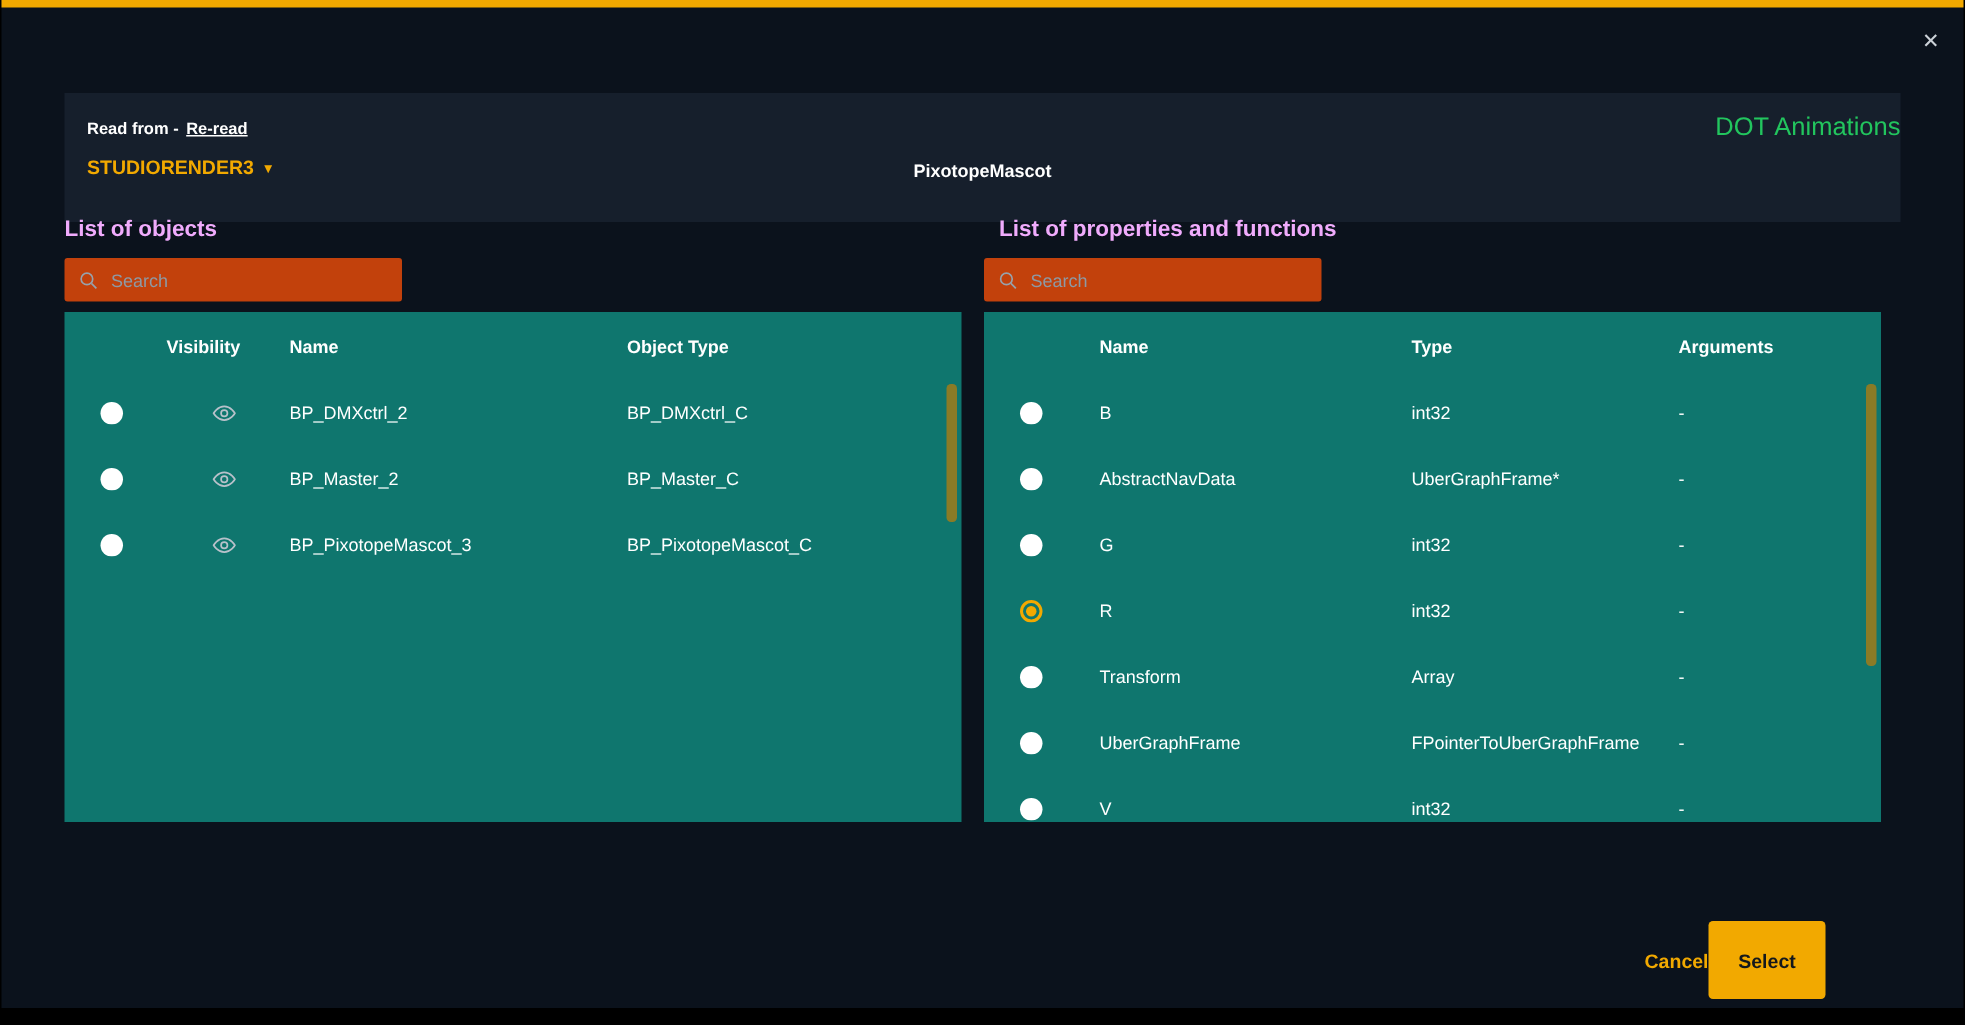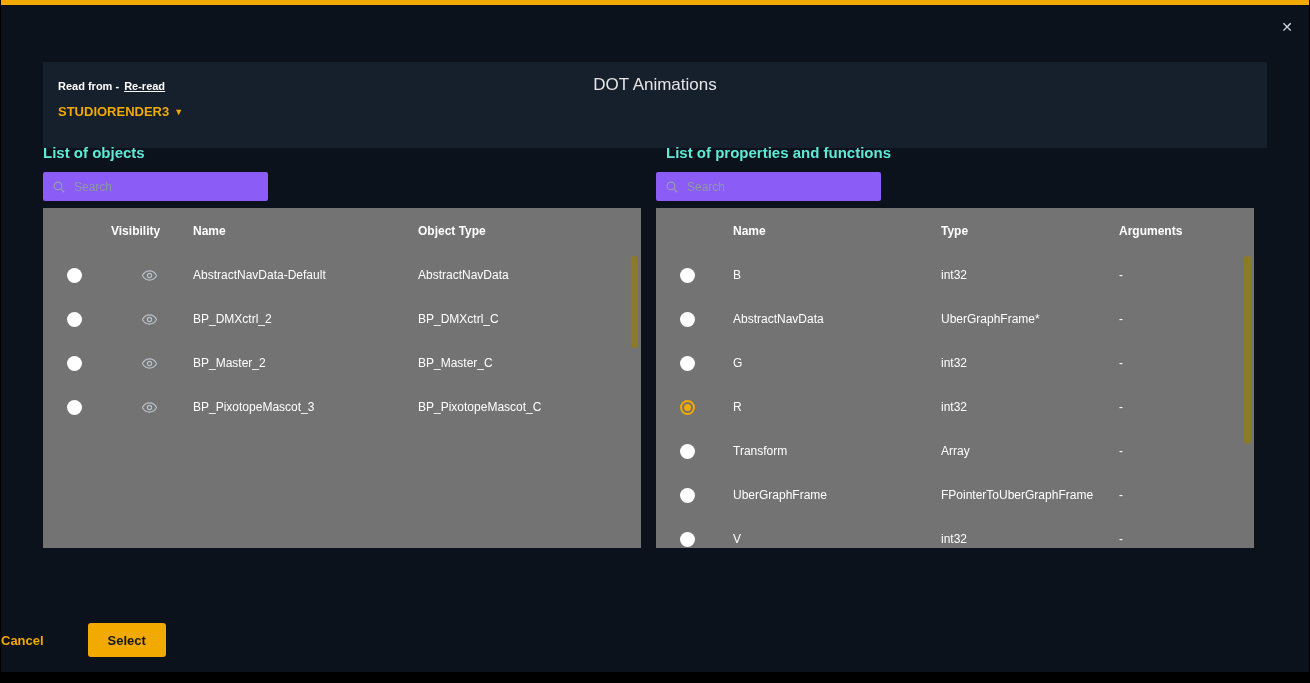--- a/index.html
+++ b/index.html
@@ -9,39 +9,39 @@
   .app{position:absolute;top:0;left:1px;width:1308px;height:672px;background:#0b121c;}
   .topbar{position:absolute;top:0;left:0;right:0;height:5px;background:var(--accent);}
   .close-btn{position:absolute;top:20px;right:16px;font-size:14px;color:#ccd2d8;cursor:pointer;line-height:1;}
 
   
   .band{position:absolute;left:42px;right:42px;top:62px;height:86px;background:#161f2c;}
   .read-from{position:absolute;left:15px;top:18px;font-size:11px;font-weight:bold;color:#fff;}
   .reread{text-decoration:underline;margin-left:5px;cursor:pointer;}
   .source{position:absolute;left:15px;top:42px;font-size:13px;font-weight:bold;color:var(--accent);cursor:pointer;}
   .source .caret{font-size:9px;margin-left:5px;vertical-align:1px;}
-  .band-title{position:absolute;left:0;right:0;top:13px;text-align:center;font-size:17px;color:#e5e5e5;}
+  .band-title{position:absolute;left:0;right:0;top:13px;text-align:right;font-size:17px;color:#22c55e;}
   .band-sub{position:absolute;left:0;right:0;top:45px;text-align:center;font-size:12px;font-weight:bold;color:#fff;}
 
   
-  .sec-title{position:absolute;top:144px;font-size:15px;font-weight:bold;color:#5eead4;}
+  .sec-title{position:absolute;top:144px;font-size:15px;font-weight:bold;color:#f0abfc;}
   .sec-title.left{left:42px;}
   .sec-title.right{left:655px;margin-left:10px;}
 
   
-  .search{position:absolute;top:172px;width:225px;height:29px;background:#8b5cf6;border-radius:2px;
+  .search{position:absolute;top:172px;width:225px;height:29px;background:#c2410c;border-radius:2px;
     display:flex;align-items:center;padding:0 9px;gap:8px;}
   .search.left{left:42px;}
   .search.right{left:655px;}
   .search input{flex:1;background:transparent;border:none;outline:none;color:#e8ecf0;font-size:12px;
     font-family:"Liberation Sans",sans-serif;}
   .search input::placeholder{color:#8e99a4;}
 
   
-  .panel{position:absolute;top:208px;width:598px;height:340px;background:#737373;overflow:hidden;}
+  .panel{position:absolute;top:208px;width:598px;height:340px;background:#0f766e;overflow:hidden;}
   .panel.left{left:42px;}
   .panel.right{left:655px;}
   .thead,.trow{display:grid;align-items:center;height:44px;font-size:12px;}
   .thead{height:45px;font-weight:bold;}
   .grid-obj{grid-template-columns:62px 88px 225px 1fr;}
   .grid-prop{grid-template-columns:62px 208px 178px 1fr;}
   .cell{overflow:hidden;white-space:nowrap;}
   .cell.pad{padding-left:15px;}
   .cell.vis-head{padding-left:6px;}
   .cell.center{display:flex;justify-content:center;}
@@ -57,40 +57,41 @@
   .eye svg .slash{display:none;}
   .eye.off svg .slash{display:block;}
 
   
   .scroll-thumb{position:absolute;right:3px;width:7px;border-radius:3px;background:#8a7b26;cursor:pointer;}
   .scroll-thumb.obj{top:48px;height:92px;}
   .scroll-thumb.prop{top:48px;height:188px;}
 
   
   .footer{position:absolute;top:623px;left:0;right:92px;height:34px;
-    display:flex;justify-content:flex-start;align-items:center;gap:44px;}
+    display:flex;justify-content:flex-end;align-items:center;}
   .cancel{color:var(--accent);font-weight:bold;font-size:13px;cursor:pointer;}
-  .select-btn{width:78px;height:34px;background:var(--accent);color:#14181c;font-weight:bold;font-size:13px;
+  .select-btn{width:78px;height:52px;background:var(--accent);color:#14181c;font-weight:bold;font-size:13px;
     border:none;border-radius:3px;cursor:pointer;font-family:"Liberation Sans",sans-serif;}
 </style>
 </head>
 <body>
 
 <div class="app">
   <div class="topbar"></div>
   <div class="close-btn">✕</div>
 
   <div class="band">
     <div class="read-from">
       <span>Read from -</span><span class="reread">Re-read</span>
     </div>
     <div class="source">
       <span>STUDIORENDER3</span><span class="caret">▼</span>
     </div>
     <div class="band-title">DOT Animations</div>
+    <div class="band-sub">PixotopeMascot</div>
   </div>
 
   <div class="sec-title left">List of objects</div>
   <div class="sec-title right">List of properties and functions</div>
 
   <div class="search left">
     <span class="eye" style="color:#97a2ad">
       <svg viewBox="0 0 20 20" width="14" height="14">
           <circle cx="8.5" cy="8.5" r="5.5" fill="none" stroke="currentColor" stroke-width="1.6"></circle>
           <line x1="12.8" y1="12.8" x2="17.5" y2="17.5" stroke="currentColor" stroke-width="1.6"></line>
@@ -122,68 +123,52 @@
         </div>
       <div class="cell center">
           <span class="eye">
             <svg viewBox="0 0 24 24" width="17" height="17">
               <path d="M2 12s3.5-6.5 10-6.5S22 12 22 12s-3.5 6.5-10 6.5S2 12 2 12z" fill="none" stroke="currentColor" stroke-width="1.6"></path>
               <circle cx="12" cy="12" r="3" fill="none" stroke="currentColor" stroke-width="1.6"></circle>
               <line class="slash" x1="5" y1="20" x2="19" y2="4" stroke="currentColor" stroke-width="1.6"></line>
             </svg>
           </span>
         </div>
-      <div class="cell">AbstractNavData-Default</div>
-      <div class="cell">AbstractNavData</div>
+      <div class="cell">BP_DMXctrl_2</div>
+      <div class="cell">BP_DMXctrl_C</div>
     </div>
     <div class="trow grid-obj">
       <div class="cell">
           <span class="radio"></span>
         </div>
       <div class="cell center">
           <span class="eye">
             <svg viewBox="0 0 24 24" width="17" height="17">
               <path d="M2 12s3.5-6.5 10-6.5S22 12 22 12s-3.5 6.5-10 6.5S2 12 2 12z" fill="none" stroke="currentColor" stroke-width="1.6"></path>
               <circle cx="12" cy="12" r="3" fill="none" stroke="currentColor" stroke-width="1.6"></circle>
               <line class="slash" x1="5" y1="20" x2="19" y2="4" stroke="currentColor" stroke-width="1.6"></line>
             </svg>
           </span>
         </div>
-      <div class="cell">BP_DMXctrl_2</div>
-      <div class="cell">BP_DMXctrl_C</div>
+      <div class="cell">BP_Master_2</div>
+      <div class="cell">BP_Master_C</div>
     </div>
     <div class="trow grid-obj">
       <div class="cell">
           <span class="radio"></span>
         </div>
       <div class="cell center">
           <span class="eye">
             <svg viewBox="0 0 24 24" width="17" height="17">
               <path d="M2 12s3.5-6.5 10-6.5S22 12 22 12s-3.5 6.5-10 6.5S2 12 2 12z" fill="none" stroke="currentColor" stroke-width="1.6"></path>
               <circle cx="12" cy="12" r="3" fill="none" stroke="currentColor" stroke-width="1.6"></circle>
               <line class="slash" x1="5" y1="20" x2="19" y2="4" stroke="currentColor" stroke-width="1.6"></line>
             </svg>
           </span>
         </div>
-      <div class="cell">BP_Master_2</div>
-      <div class="cell">BP_Master_C</div>
-    </div>
-    <div class="trow grid-obj">
-      <div class="cell">
-          <span class="radio"></span>
-        </div>
-      <div class="cell center">
-          <span class="eye">
-            <svg viewBox="0 0 24 24" width="17" height="17">
-              <path d="M2 12s3.5-6.5 10-6.5S22 12 22 12s-3.5 6.5-10 6.5S2 12 2 12z" fill="none" stroke="currentColor" stroke-width="1.6"></path>
-              <circle cx="12" cy="12" r="3" fill="none" stroke="currentColor" stroke-width="1.6"></circle>
-              <line class="slash" x1="5" y1="20" x2="19" y2="4" stroke="currentColor" stroke-width="1.6"></line>
-            </svg>
-          </span>
-        </div>
       <div class="cell">BP_PixotopeMascot_3</div>
       <div class="cell">BP_PixotopeMascot_C</div>
     </div>
 
     <div class="scroll-thumb obj"></div>
   </div>
 
   <div class="panel right">
     <div class="thead grid-prop">
       <div class="cell"></div>

